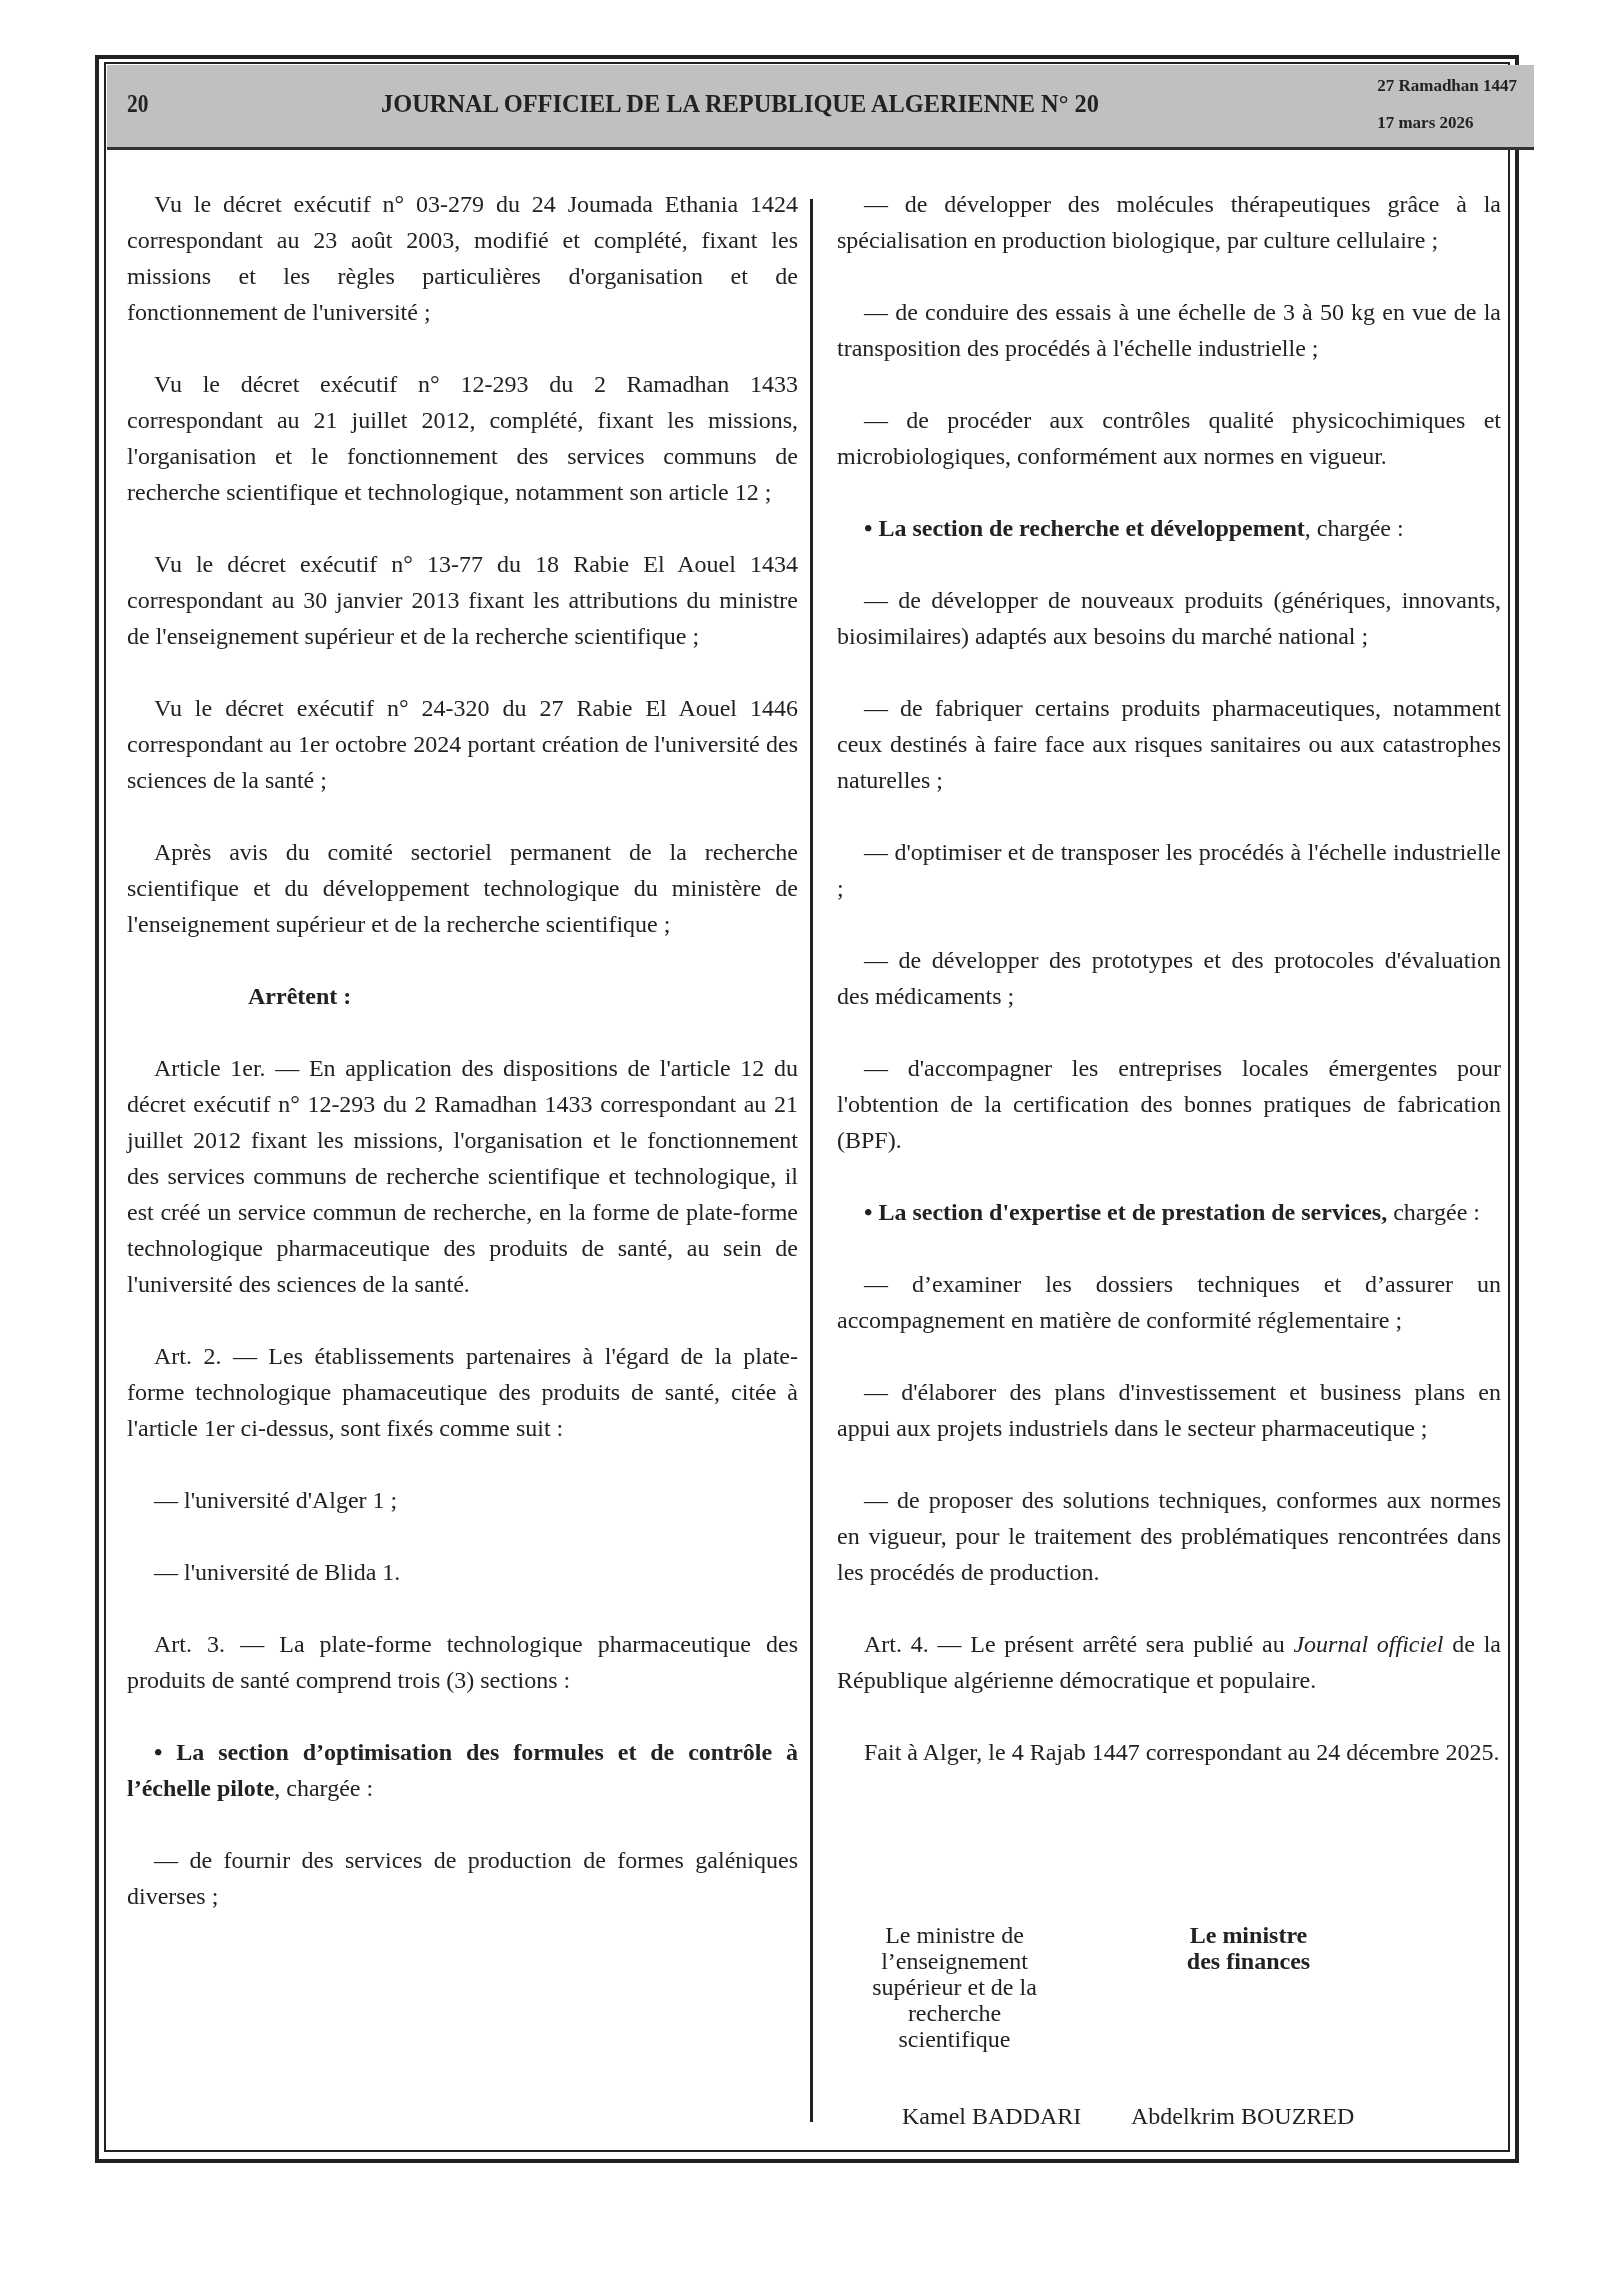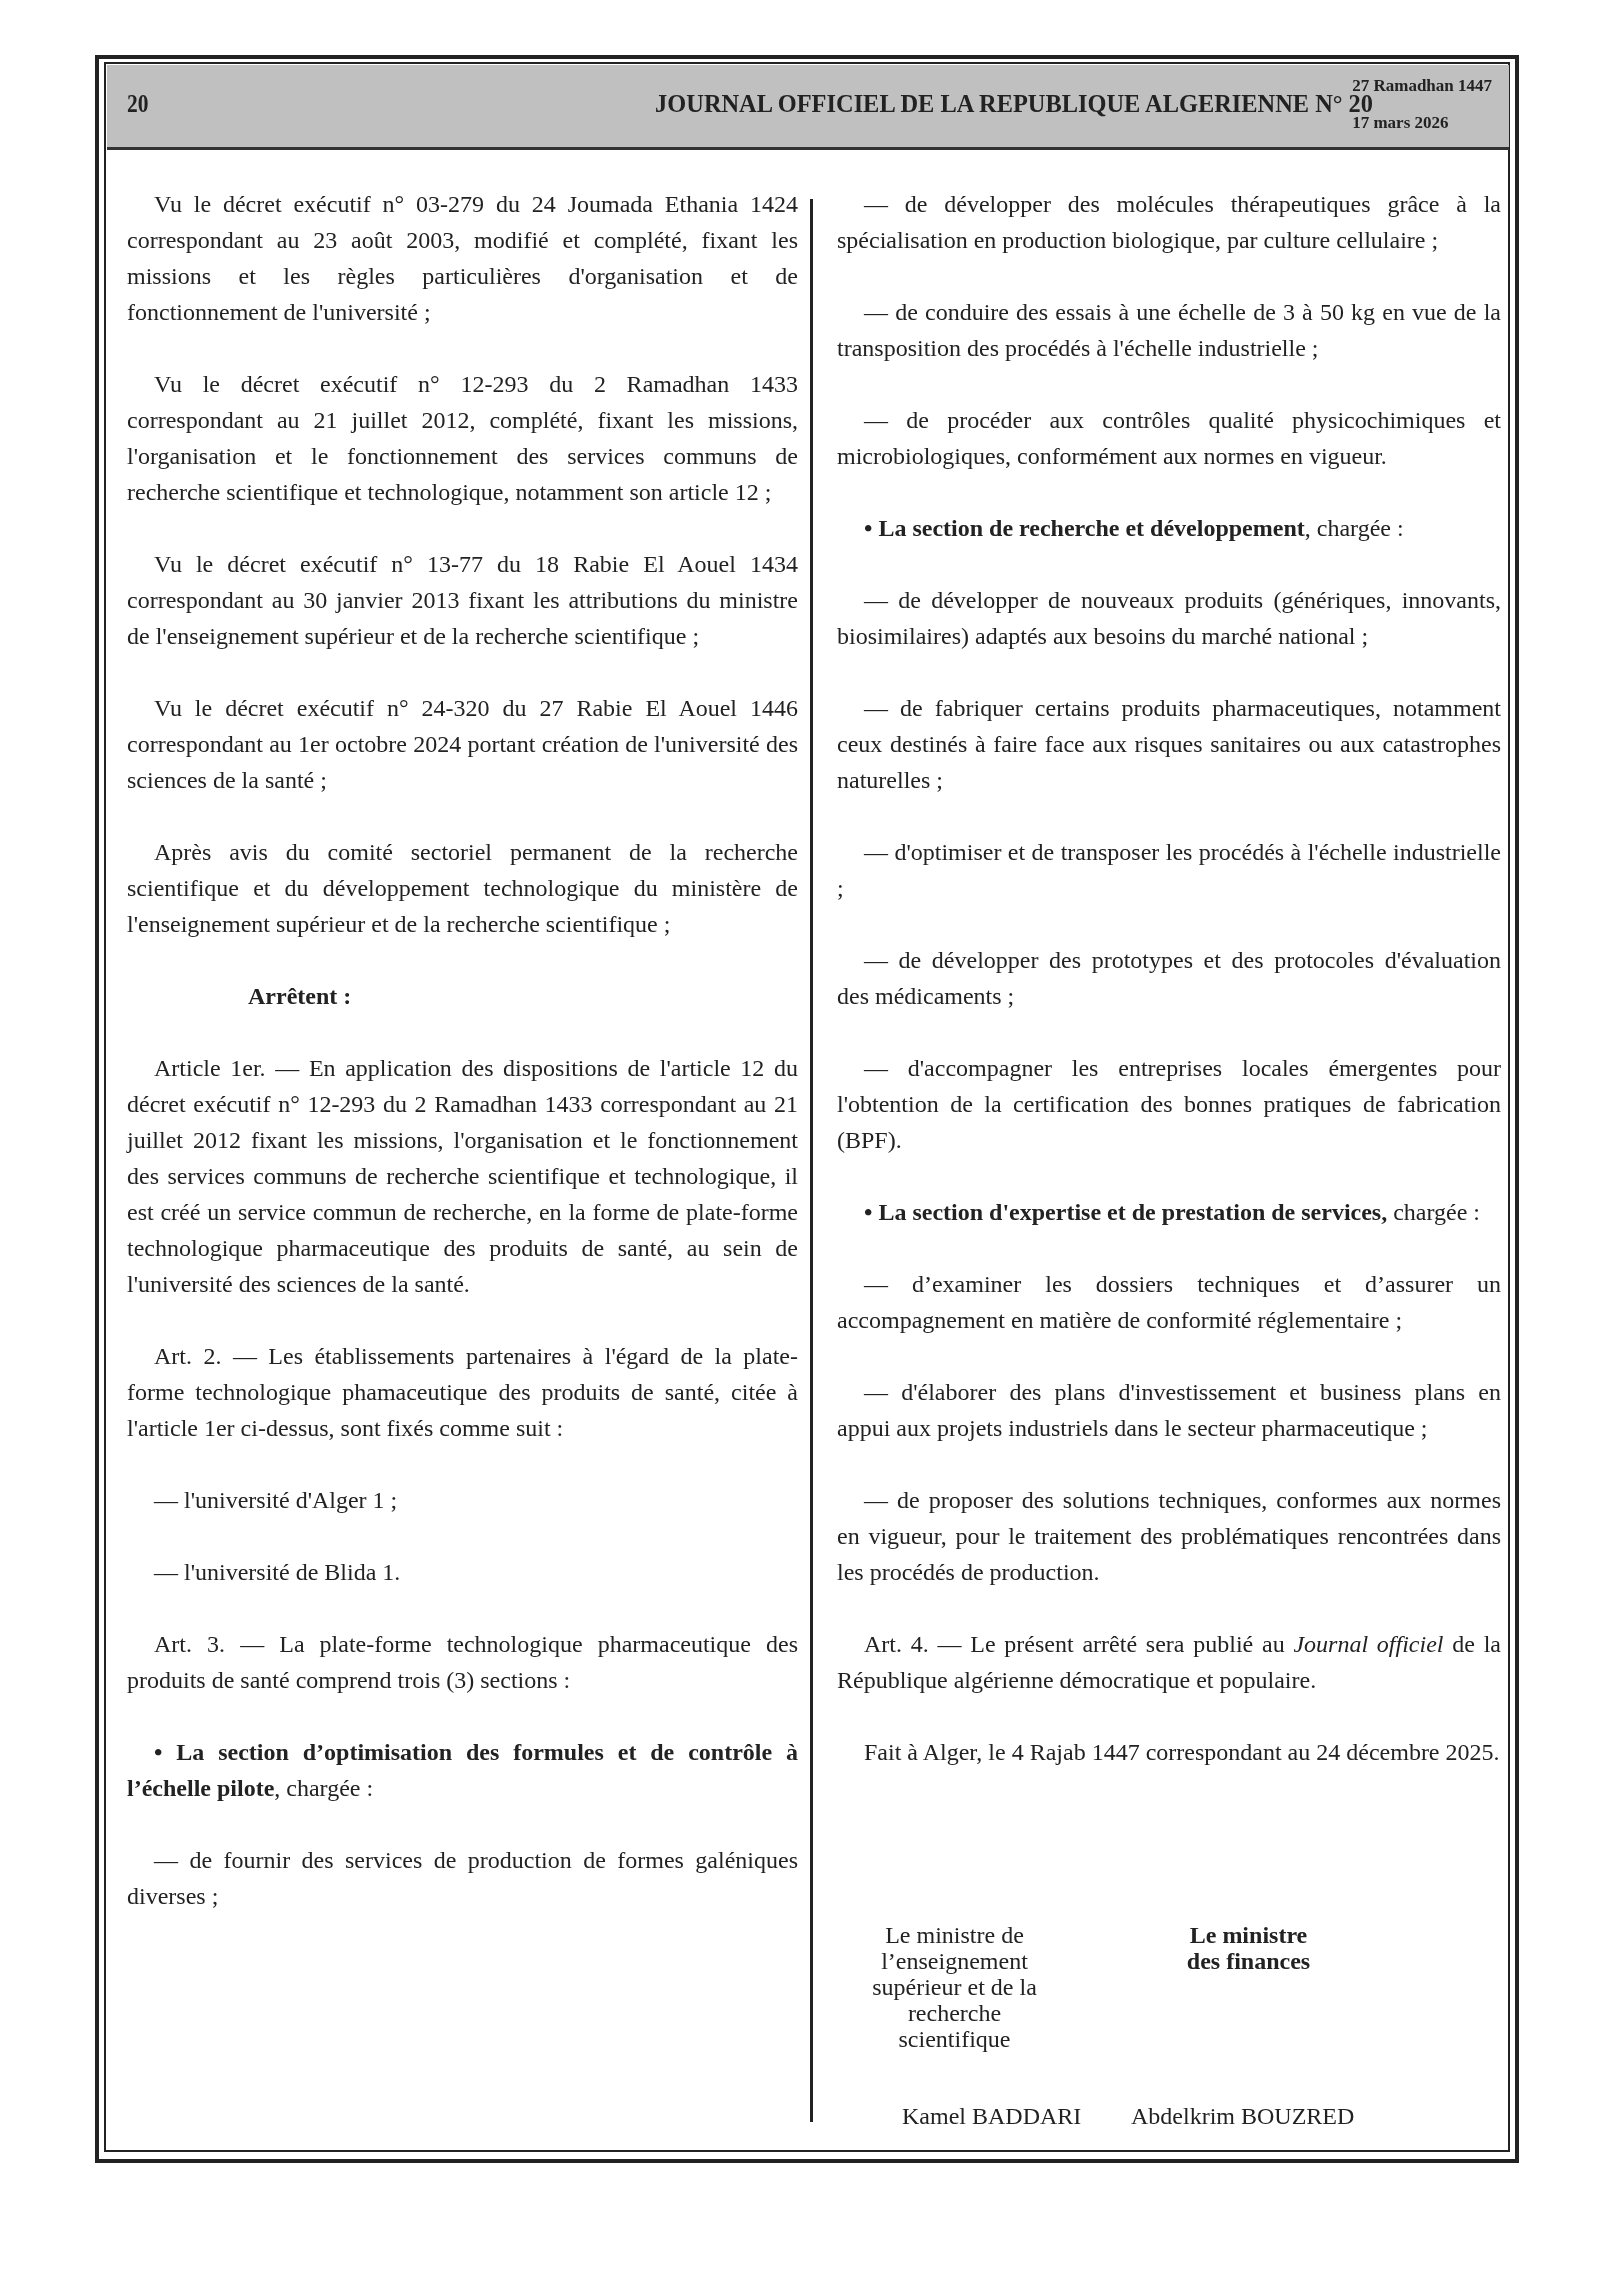--- a/index.html
+++ b/index.html
@@ -3,24 +3,24 @@
 <meta charset="utf-8">
 <style>
   html, body { margin: 0; padding: 0; background: #ffffff; }
   body { width: 1615px; height: 2285px; position: relative; overflow: hidden;
          font-family: "Liberation Serif", "DejaVu Serif", serif; color: #222222; }
   .outer-frame { position: absolute; left: 95px; top: 55px; width: 1416px; height: 2100px;
                  border: 4.5px solid #222222; }
   .inner-frame { position: absolute; left: 104px; top: 62px; width: 1402px; height: 2086px;
                  border: 2.7px solid #222222; }
   .header-band { position: absolute; left: 107px; top: 65px; width: 1402px; height: 82px;
-                 background: #c0c0c0; border-bottom: 3.6px solid #333333; }
+                 background: #c0c0c0; border-bottom: 3.6px solid #333333; padding-left: 25px; }
   .hdr-page { position: absolute; left: 20px; top: 25px; font-weight: bold; font-size: 24.4px;
               transform: scaleX(0.88); transform-origin: left top; }
-  .hdr-title { position: absolute; left: 0; width: 1266px; top: 25px; text-align: right;
+  .hdr-title { position: absolute; left: 0; width: 1266px; top: 25px; text-align: center;
                font-weight: bold; font-size: 24.4px; letter-spacing: 0px; }
   .hdr-dates { position: absolute; right: 17px; top: 1.8px; text-align: left; font-weight: bold;
                font-size: 17px; line-height: 37px; }
   .col { position: absolute; top: 186px; width: 671px; font-size: 24px; line-height: 36px;
          text-align: justify; }
   .col-left { left: 127px; }
   .col-right { left: 837px; width: 664px; }
   .col p { margin: 0 0 36px 0; text-indent: 27px; }
   .col .heading { font-weight: bold; text-indent: 0; padding-left: 121px; margin-bottom: 36px; }
   .col b { font-weight: bold; }

